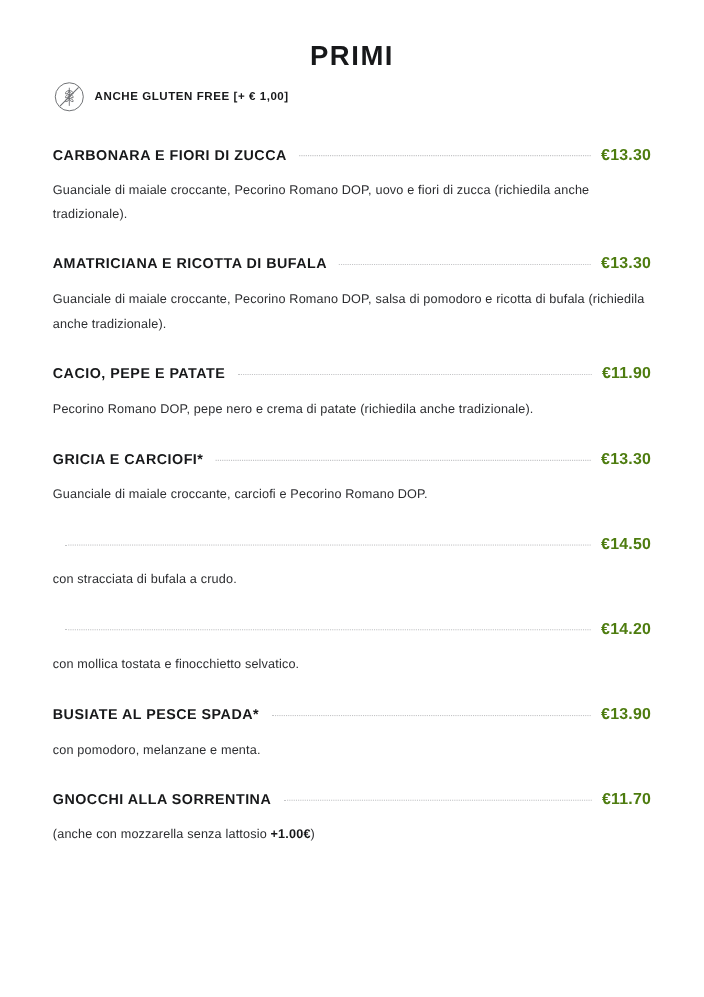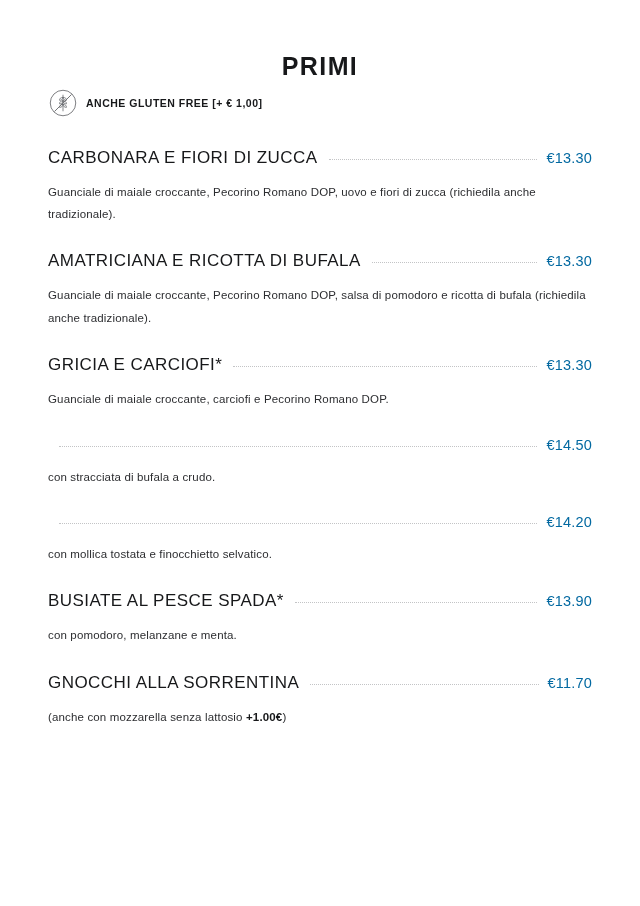--- a/index.html
+++ b/index.html
@@ -14,21 +14,21 @@
     font-family: "Liberation Sans", sans-serif;
     color: #17181a;
     -webkit-font-smoothing: antialiased;
     overflow: hidden;
   }
 
   .page {
     width: 640px;
     height: 906px;
     box-sizing: border-box;
-    padding: 15px 48px;
+    padding: 0 48px;
     position: relative;
   }
 
   
   .header {
     padding-top: 38px;
     text-align: center;
   }
   .section-title {
     font-size: 25px;
@@ -67,41 +67,41 @@
     margin-bottom: 26px;
   }
   .item:last-child { margin-bottom: 16px; }
 
   .item-head {
     display: flex;
     align-items: baseline;
     width: 100%;
   }
   .item-name {
-    font-size: 17px;
-    font-weight: 400;
+    font-size: 13px;
+    font-weight: 700;
     letter-spacing: 0.45px;
     color: #17181a;
     white-space: nowrap;
     flex: 0 0 auto;
   }
   .leader {
     flex: 1 1 auto;
     min-width: 10px;
     margin: 0 9px 0 11px;
     position: relative;
     height: 1px;
     transform: translateY(-3px);
     border-bottom: 1.1px dotted #c3c4c6;
   }
   .item-price {
     font-size: 14.5px;
-    font-weight: 400;
+    font-weight: 700;
     letter-spacing: 0.2px;
-    color: #0369a1;
+    color: #4d7c0f;
     white-space: nowrap;
     flex: 0 0 auto;
   }
 
   .item-desc {
     margin-top: 13px;
     font-size: 11.5px;
     font-weight: 400;
     line-height: 1.95;
     letter-spacing: 0.15px;
@@ -158,20 +158,28 @@
 
     <div class="item">
       <div class="item-head">
         <span class="item-name">AMATRICIANA E RICOTTA DI BUFALA</span>
         <span class="leader"></span>
         <span class="item-price">€13.30</span>
       </div>
       <div class="item-desc">Guanciale di maiale croccante, Pecorino Romano DOP, salsa di pomodoro e ricotta di bufala (richiedila anche tradizionale).</div>
     </div>
 
+    <div class="item">
+      <div class="item-head">
+        <span class="item-name">CACIO, PEPE E PATATE</span>
+        <span class="leader"></span>
+        <span class="item-price">€11.90</span>
+      </div>
+      <div class="item-desc">Pecorino Romano DOP, pepe nero e crema di patate (richiedila anche tradizionale).</div>
+    </div>
 
     <div class="item">
       <div class="item-head">
         <span class="item-name">GRICIA E CARCIOFI*</span>
         <span class="leader"></span>
         <span class="item-price">€13.30</span>
       </div>
       <div class="item-desc">Guanciale di maiale croccante, carciofi e Pecorino Romano DOP.</div>
     </div>
 

